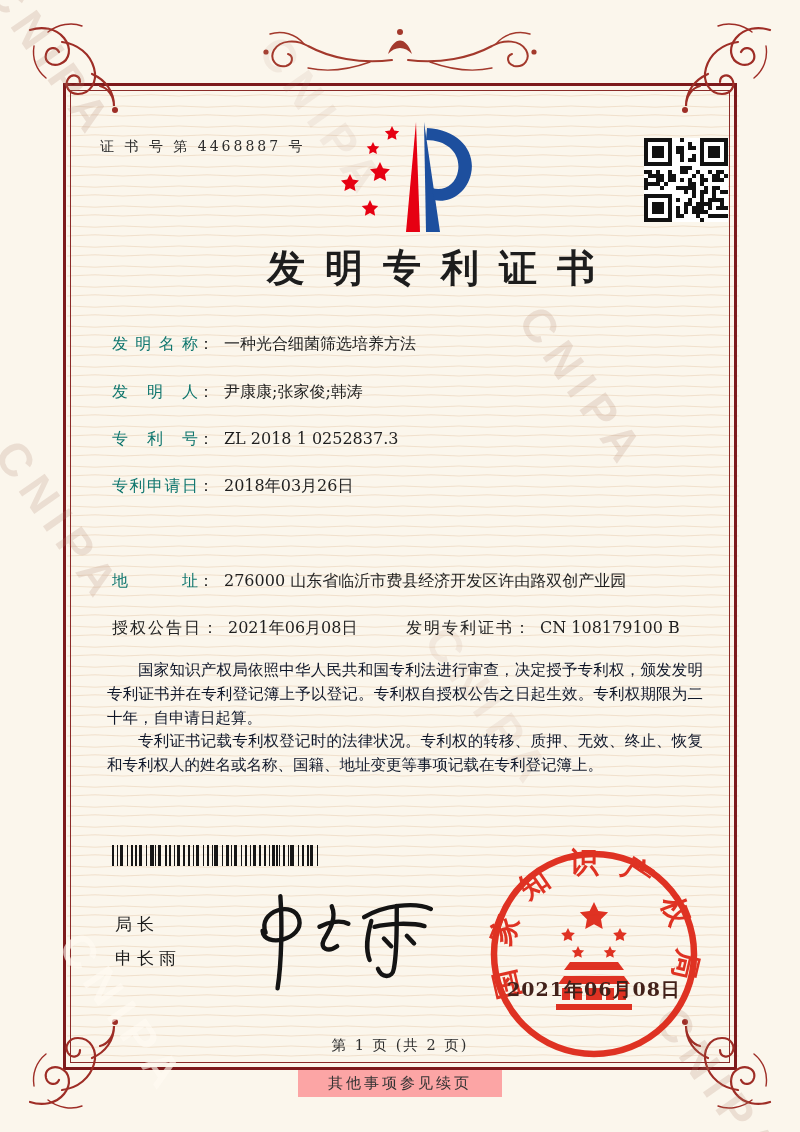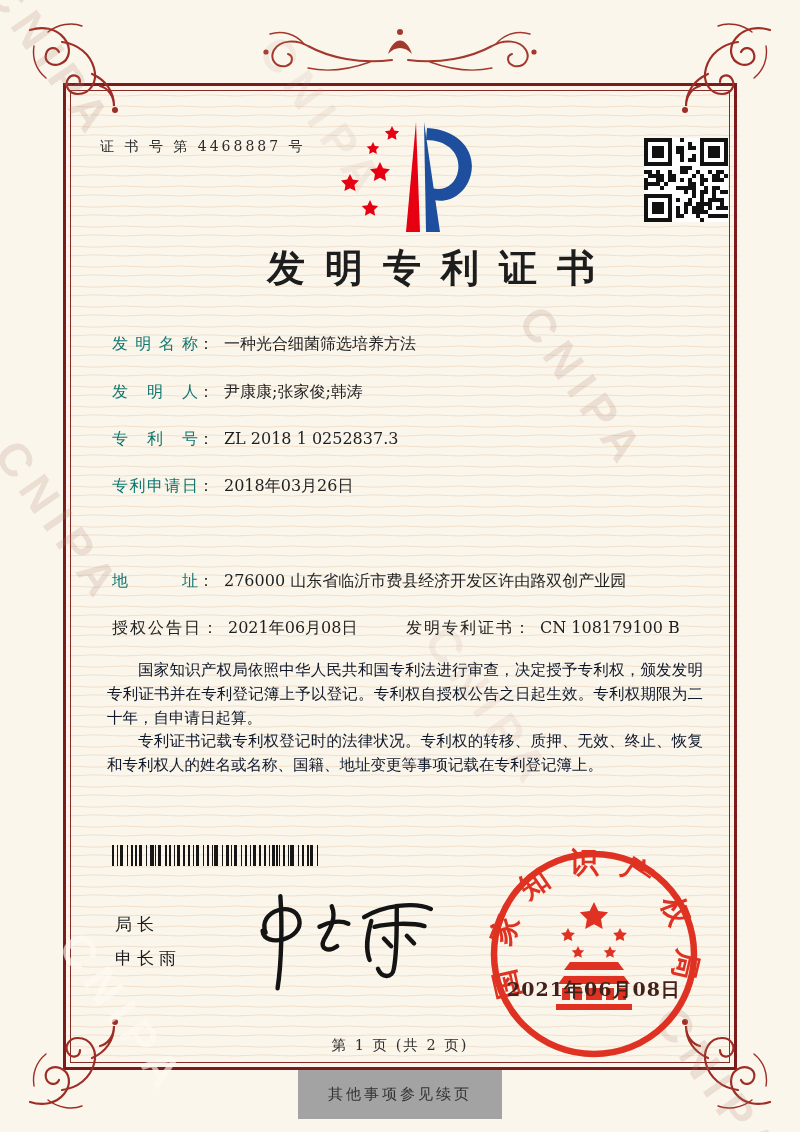--- a/index.html
+++ b/index.html
@@ -31,22 +31,22 @@
       repeating-linear-gradient(90deg,#161616 0 2px,rgba(0,0,0,0) 2px 5px,#161616 5px 6px,rgba(0,0,0,0) 6px 8px,#161616 8px 11px,rgba(0,0,0,0) 11px 15px,#161616 15px 16px,rgba(0,0,0,0) 16px 19px),
       repeating-linear-gradient(90deg,rgba(0,0,0,0) 0 9px,#161616 9px 11px,rgba(0,0,0,0) 11px 23px,#161616 23px 24px,rgba(0,0,0,0) 24px 31px);}
   
   .signer{left:115px;top:908px;font-family:Liberation Sans, sans-serif;
           font-size:17px;color:#1c1c1c;letter-spacing:5px;line-height:34px;}
   
   .seal-date{left:486px;top:977px;width:216px;text-align:center;font-size:19px;font-weight:700;
              color:#42211a;letter-spacing:1px;}
   
   .page-ind{left:0;top:1036px;width:800px;text-align:center;font-size:14.5px;letter-spacing:2px;color:#2e2e2e;}
-  .note-box{left:50%;top:1070px;transform:translateX(-50%);background:#a3a3a3;
-            padding:15px 30px;font-size:15px;letter-spacing:3px;color:#333;}
+  .note-box{left:50%;top:1070px;transform:translateX(-50%);background:#fca5a5;
+            padding:4px 30px;font-size:15px;letter-spacing:3px;color:#333;}
   svg{display:block;}
 </style>
 </head>
 <body>
 
 <div class="page">
 
   <svg class="abs" style="left:0;top:0" width="800" height="1132" viewBox="0 0 800 1132">
     <g id="waves" stroke="#eedac3" stroke-width="0.9" fill="none" opacity="0.9">
         <path d="M67 96 q28 -2.4 56 0 q28 -2.4 56 0 q28 -2.4 56 0 q28 -2.4 56 0 q28 -2.4 56 0 q28 -2.4 56 0 q28 -2.4 56 0 q28 -2.4 56 0 q28 -2.4 56 0 q28 -2.4 56 0 q28 -2.4 56 0 q28 -2.4 56 0"></path>

